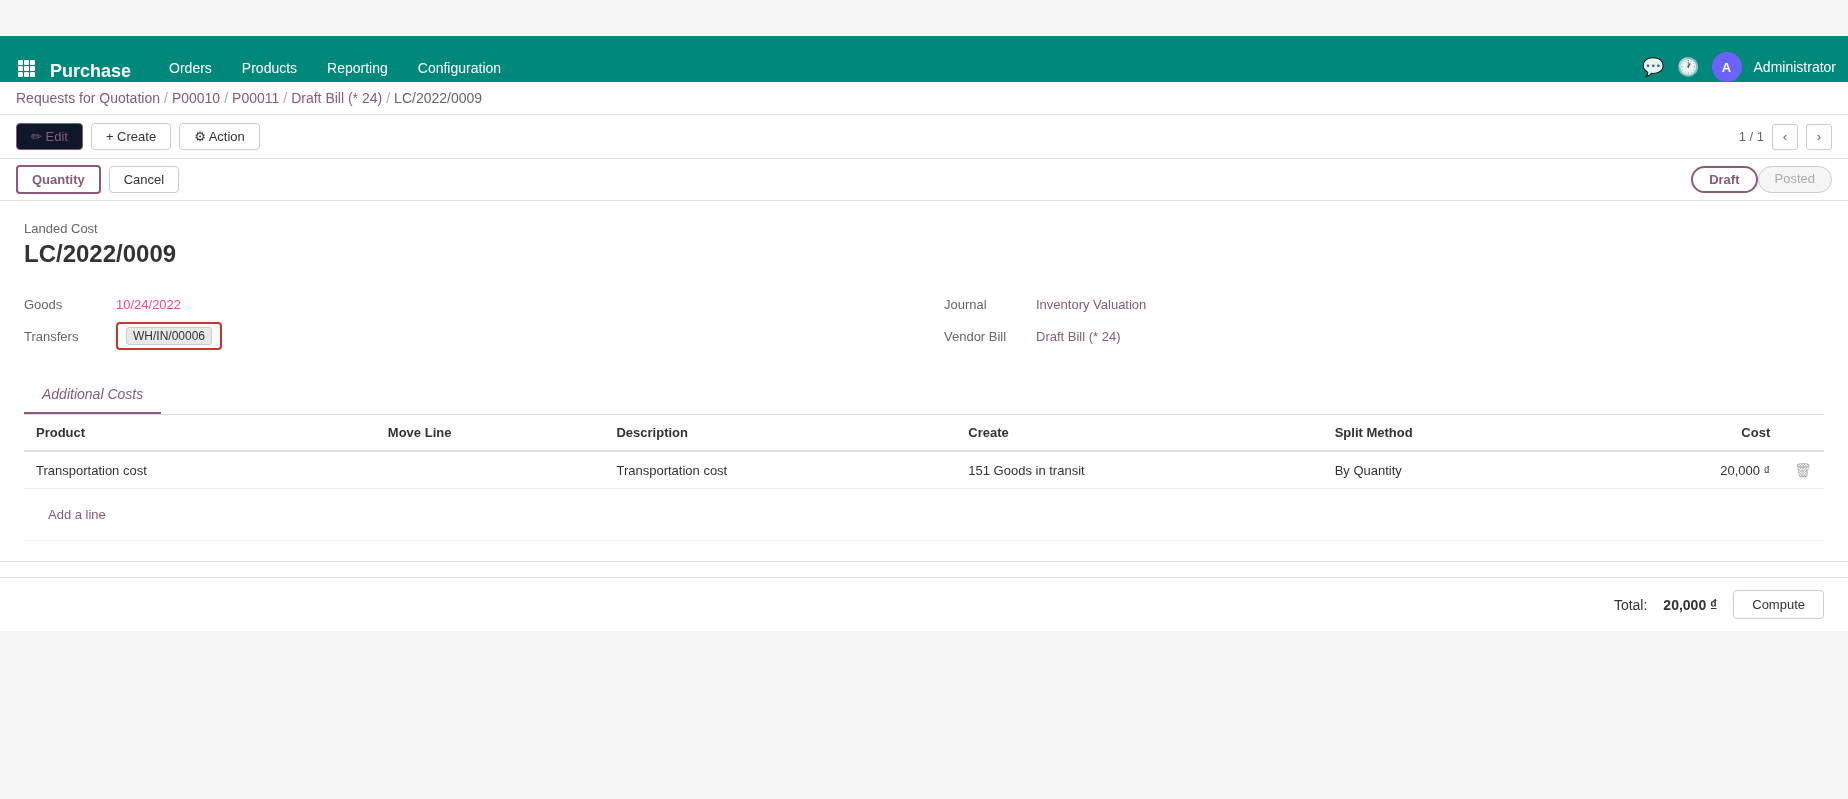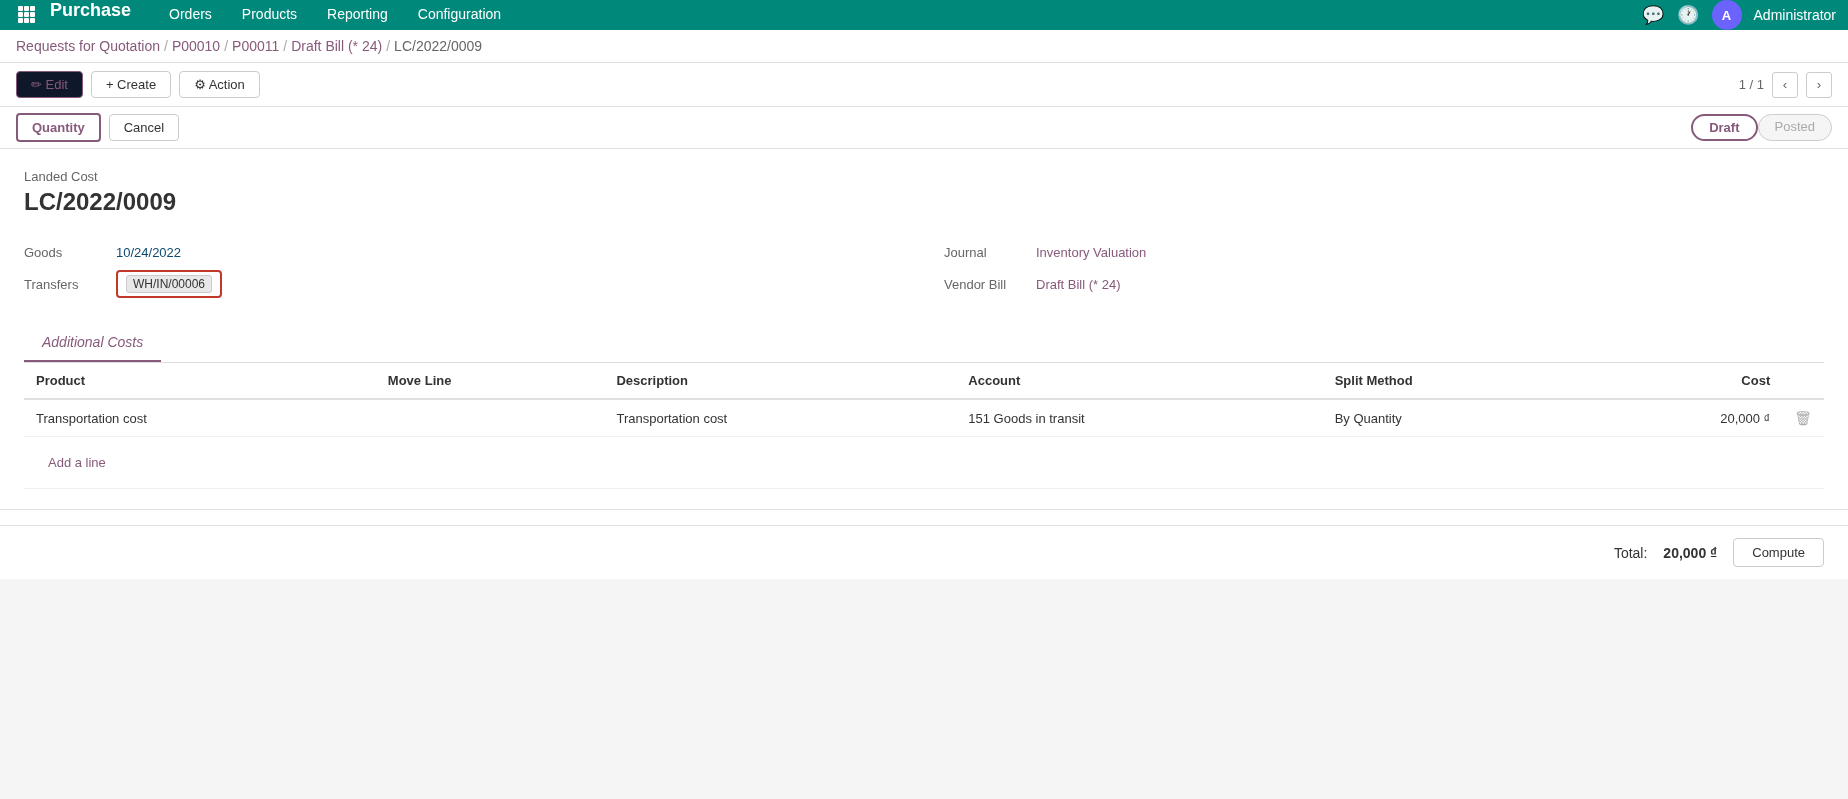--- a/index.html
+++ b/index.html
@@ -3,24 +3,25 @@
   <meta charset="utf-8">
   <style>
     * { box-sizing: border-box; margin: 0; padding: 0; }
     body { font-family: Arial, sans-serif; font-size: 14px; background: #f5f5f5; color: #333; }
 
     
     .navbar {
       background: #00897B;
       color: white;
       display: flex;
-      align-items: flex-start;
-      height: 30px;
+      align-items: flex-end;
+      height: 46px;
       padding: 0 12px;
       gap: 4px;
+      margin-top: 36px;
     }
     .navbar-grid-icon {
       width: 28px; height: 28px; cursor: pointer;
       display: flex; align-items: center; justify-content: center;
     }
     .navbar-app-title {
       font-size: 18px; font-weight: bold; margin-left: 6px; margin-right: 20px;
     }
     .navbar-menu { display: flex; gap: 2px; flex: 1; }
     .navbar-menu-item {
@@ -109,21 +110,21 @@
     .form-grid {
       display: grid; grid-template-columns: 1fr 1fr;
       gap: 8px 40px; margin-bottom: 24px;
     }
     .form-row {
       display: flex; align-items: center; gap: 12px; min-height: 32px;
     }
     .form-label {
       color: #666; font-size: 13px; min-width: 80px; flex-shrink: 0;
     }
-    .form-value { color: #0c4a6e; font-size: 13px; }
+    .form-value { color: #ec4899; font-size: 13px; }
     .form-value-link { color: #875a7b; cursor: pointer; }
 
     
     .transfers-field {
       border: 2px solid #c0392b; border-radius: 4px;
       padding: 3px 8px; font-size: 13px; color: #333;
       background: white; display: inline-flex; align-items: center;
       gap: 4px;
     }
     .transfer-tag {
@@ -284,21 +285,21 @@
     </div>
   </div>
 
   <div class="table-container">
     <table>
       <thead>
         <tr>
           <th>Product</th>
           <th>Move Line</th>
           <th>Description</th>
-          <th>Account</th>
+          <th>Create</th>
           <th>Split Method</th>
           <th class="right">Cost</th>
           <th style="width:30px;"></th>
         </tr>
       </thead>
       <tbody>
         <tr class="table-row">
           <td>Transportation cost</td>
           <td></td>
           <td>Transportation cost</td>

